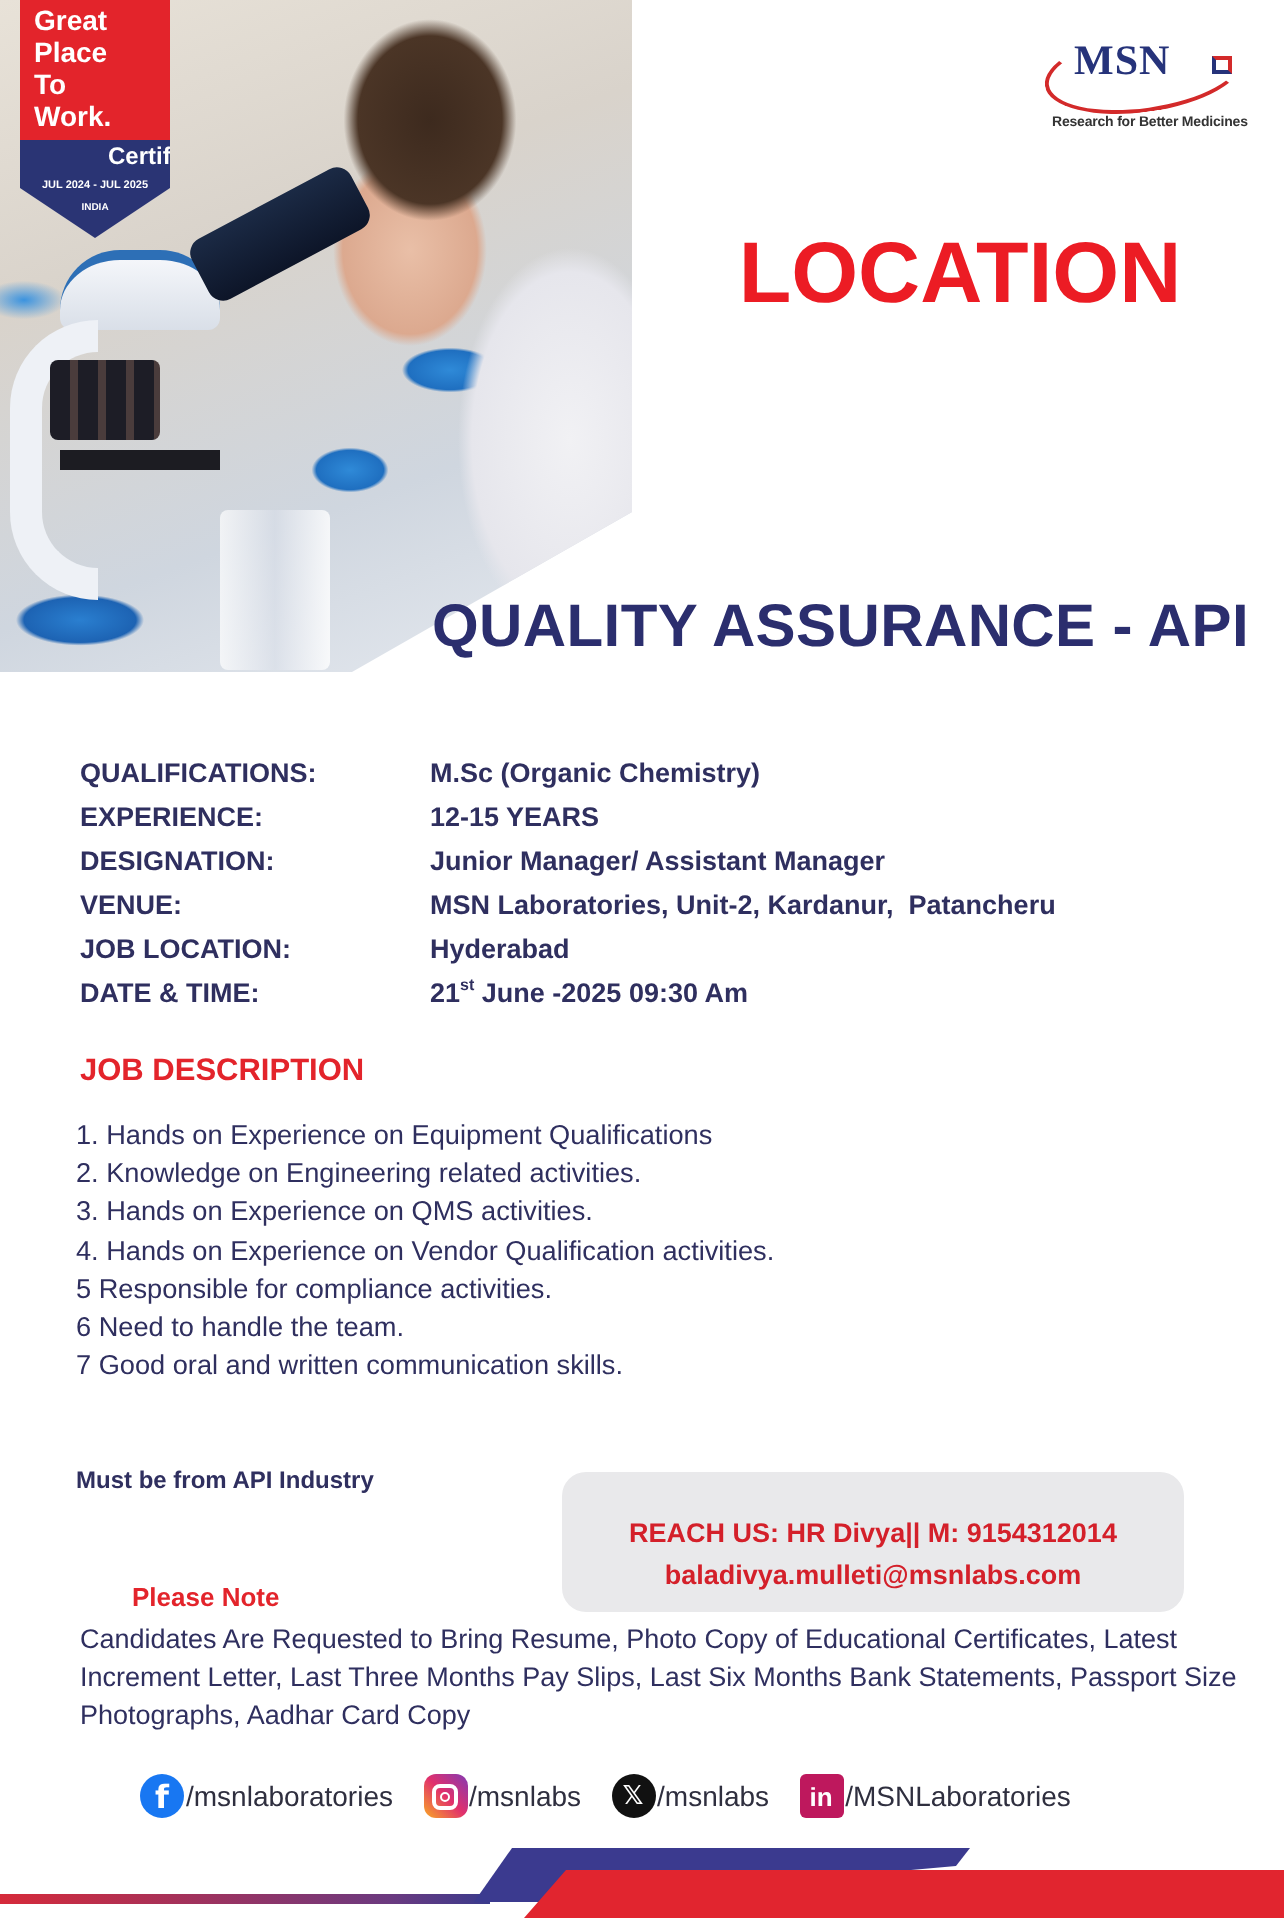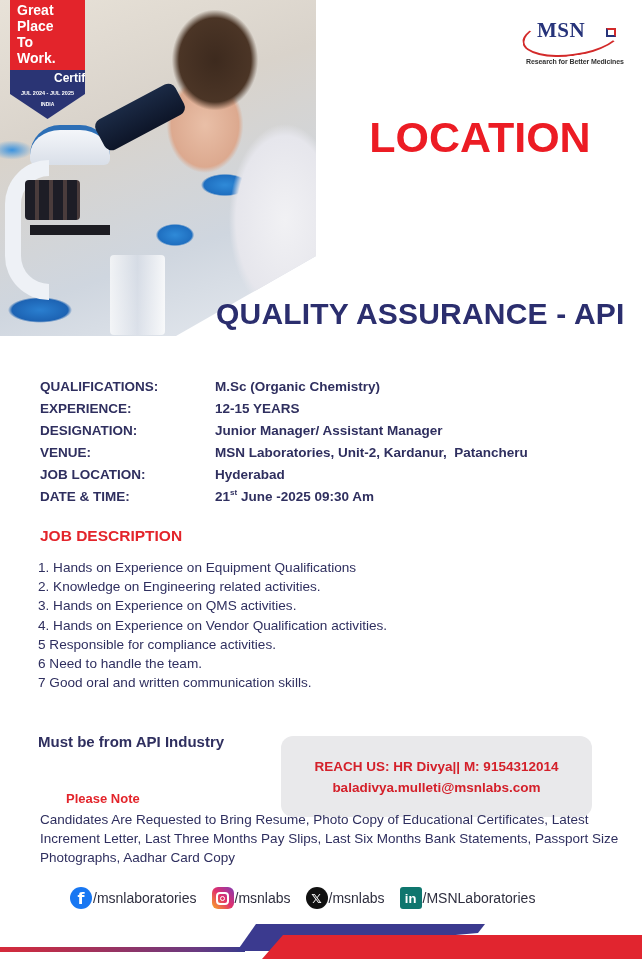--- a/index.html
+++ b/index.html
@@ -91,41 +91,41 @@
   
   .details { position: absolute; left: 40px; top: 375px; }
   .detail-row { display: flex; height: 22px; align-items: center; font-size: 13.5px; font-weight: bold; color: #2f2f5f; gap: 31px; }
   .detail-label { width: 144px; }
   .detail-value sup { font-size: 8px; vertical-align: 6px; }
 
   .jd-title { position: absolute; left: 40px; top: 527px; color: #e3242b; font-weight: bold; font-size: 15.5px; }
   .jd-list { position: absolute; left: 38px; top: 558px; list-style: none; }
   .jd-list li { font-size: 13.6px; line-height: 19.2px; color: #2f2f5f; white-space: nowrap; }
 
-  .must { position: absolute; left: 38px; top: 733px; font-weight: bold; font-size: 15px; color: #2f2f5f; }
+  .must { position: absolute; left: 38px; top: 733px; font-weight: bold; font-size: 12px; color: #2f2f5f; }
 
   .reach {
-    position: absolute; left: 281px; top: 736px; width: 311px; height: 81px;
+    position: absolute; left: 281px; top: 736px; width: 311px; height: 70px;
     background: #e9e9eb; border-radius: 12px; text-align: center;
     color: #d4202a; font-weight: bold; font-size: 13.5px; padding-top: 20px; line-height: 21px;
   }
 
   .note-title { position: absolute; left: 40px; top: 791px; color: #e3242b; font-weight: bold; font-size: 13px; padding-left: 26px; }
   .note-text { position: absolute; left: 40px; top: 810px; width: 590px; font-size: 13.5px; line-height: 19px; color: #2f2f5f; }
 
   
   .socials { position: absolute; left: 70px; top: 887px; display: flex; align-items: center; font-size: 14px; color: #2f2f3f; }
   .social { display: flex; align-items: center; margin-right: 15px; }
   .social .ico { width: 22px; height: 22px; display: inline-flex; align-items: center; justify-content: center; color: #fff; font-weight: bold; margin-right: 1px; }
   .ico-fb { background: #1877f2; border-radius: 50%; font-size: 16px; font-family: "DejaVu Sans", sans-serif; }
   .ico-ig { background: linear-gradient(45deg, #f9a825, #e1306c 50%, #833ab4); border-radius: 6px; }
   .ico-ig span { width: 13px; height: 13px; border: 2px solid #fff; border-radius: 4px; position: relative; display: block; }
   .ico-ig span::after { content: ""; position: absolute; left: 2px; top: 2px; width: 5px; height: 5px; border: 1.5px solid #fff; border-radius: 50%; box-sizing: border-box; }
   .ico-x { background: #111; border-radius: 50%; font-size: 13px; font-family: "DejaVu Sans", sans-serif; }
-  .ico-in { background: #0f766e; border-radius: 3px; font-size: 13px; }
+  .ico-in { background: #be185d; border-radius: 3px; font-size: 13px; }
 
   
   .band-line { position: absolute; left: 0; top: 947px; width: 245px; height: 5px; background: linear-gradient(90deg, #d62a3a, #6a3a80 80%, #3a3b8c); }
   .band-blue { position: absolute; left: 0; top: 0; width: 642px; height: 959px; pointer-events: none;
     clip-path: polygon(256px 924px, 485px 924px, 478px 933px, 276px 951px, 237px 951px);
     background: #3b3a8f; }
   .band-red { position: absolute; left: 0; top: 0; width: 642px; height: 959px; pointer-events: none;
     clip-path: polygon(283px 935px, 642px 935px, 642px 959px, 262px 959px);
     background: #e1252f; }
 </style>

